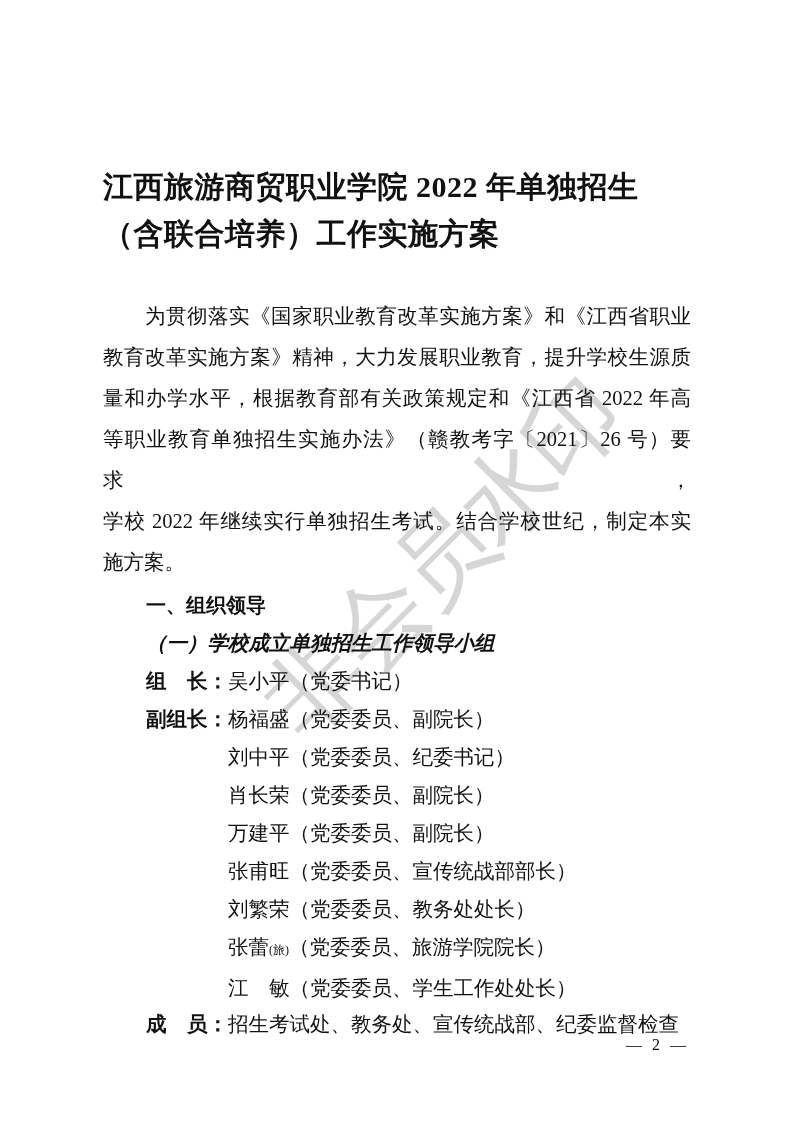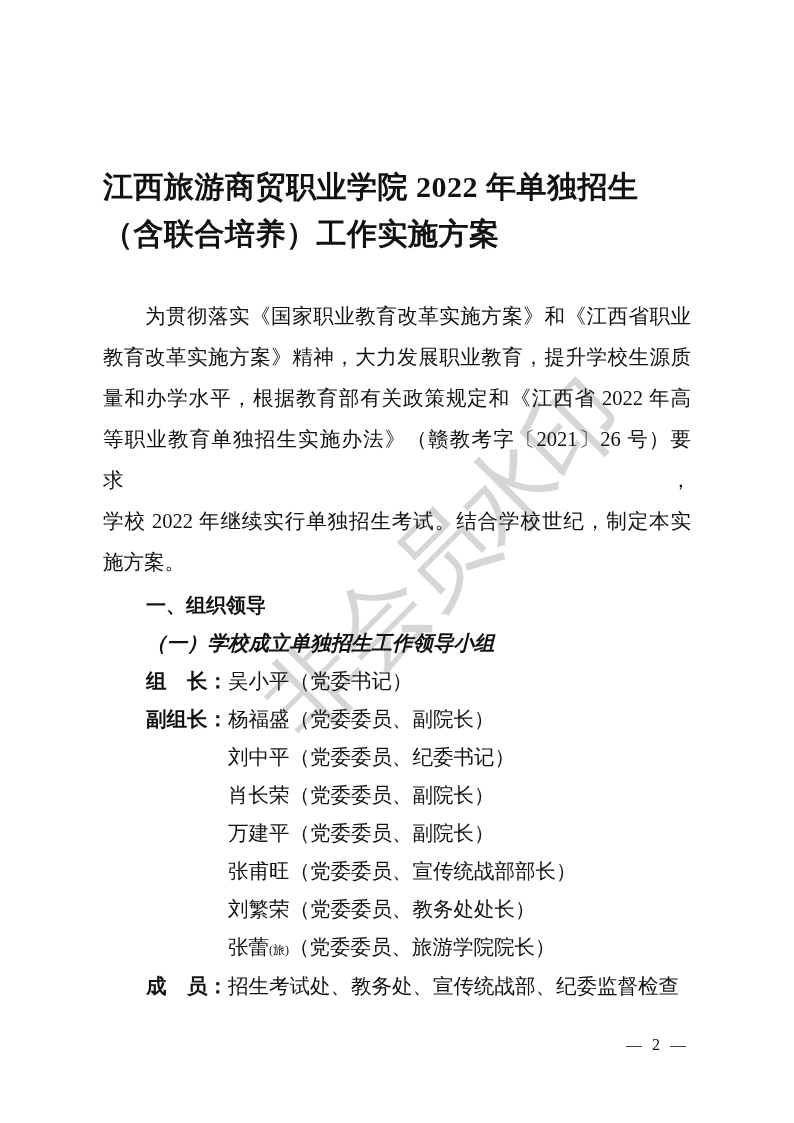--- a/index.html
+++ b/index.html
@@ -136,20 +136,23 @@
     </div>
     <div class="row cont">
       <span>张甫旺（党委委员、宣传统战部部长）</span>
     </div>
     <div class="row cont">
       <span>刘繁荣（党委委员、教务处处长）</span>
     </div>
     <div class="row cont">
       <span>张蕾</span><span class="small-note">(旅)</span><span>（党委委员、旅游学院院长）</span>
     </div>
+    <div class="row cont">
+      <span>江　敏（党委委员、学生工作处处长）</span>
+    </div>
 
     <div class="row member">
       <span class="label">成　员：</span><span>招生考试处、教务处、宣传统战部、纪委监督检查</span>
     </div>
 
   </div>
 
   <div class="page-number">— 2 —</div>
 
 </div>

